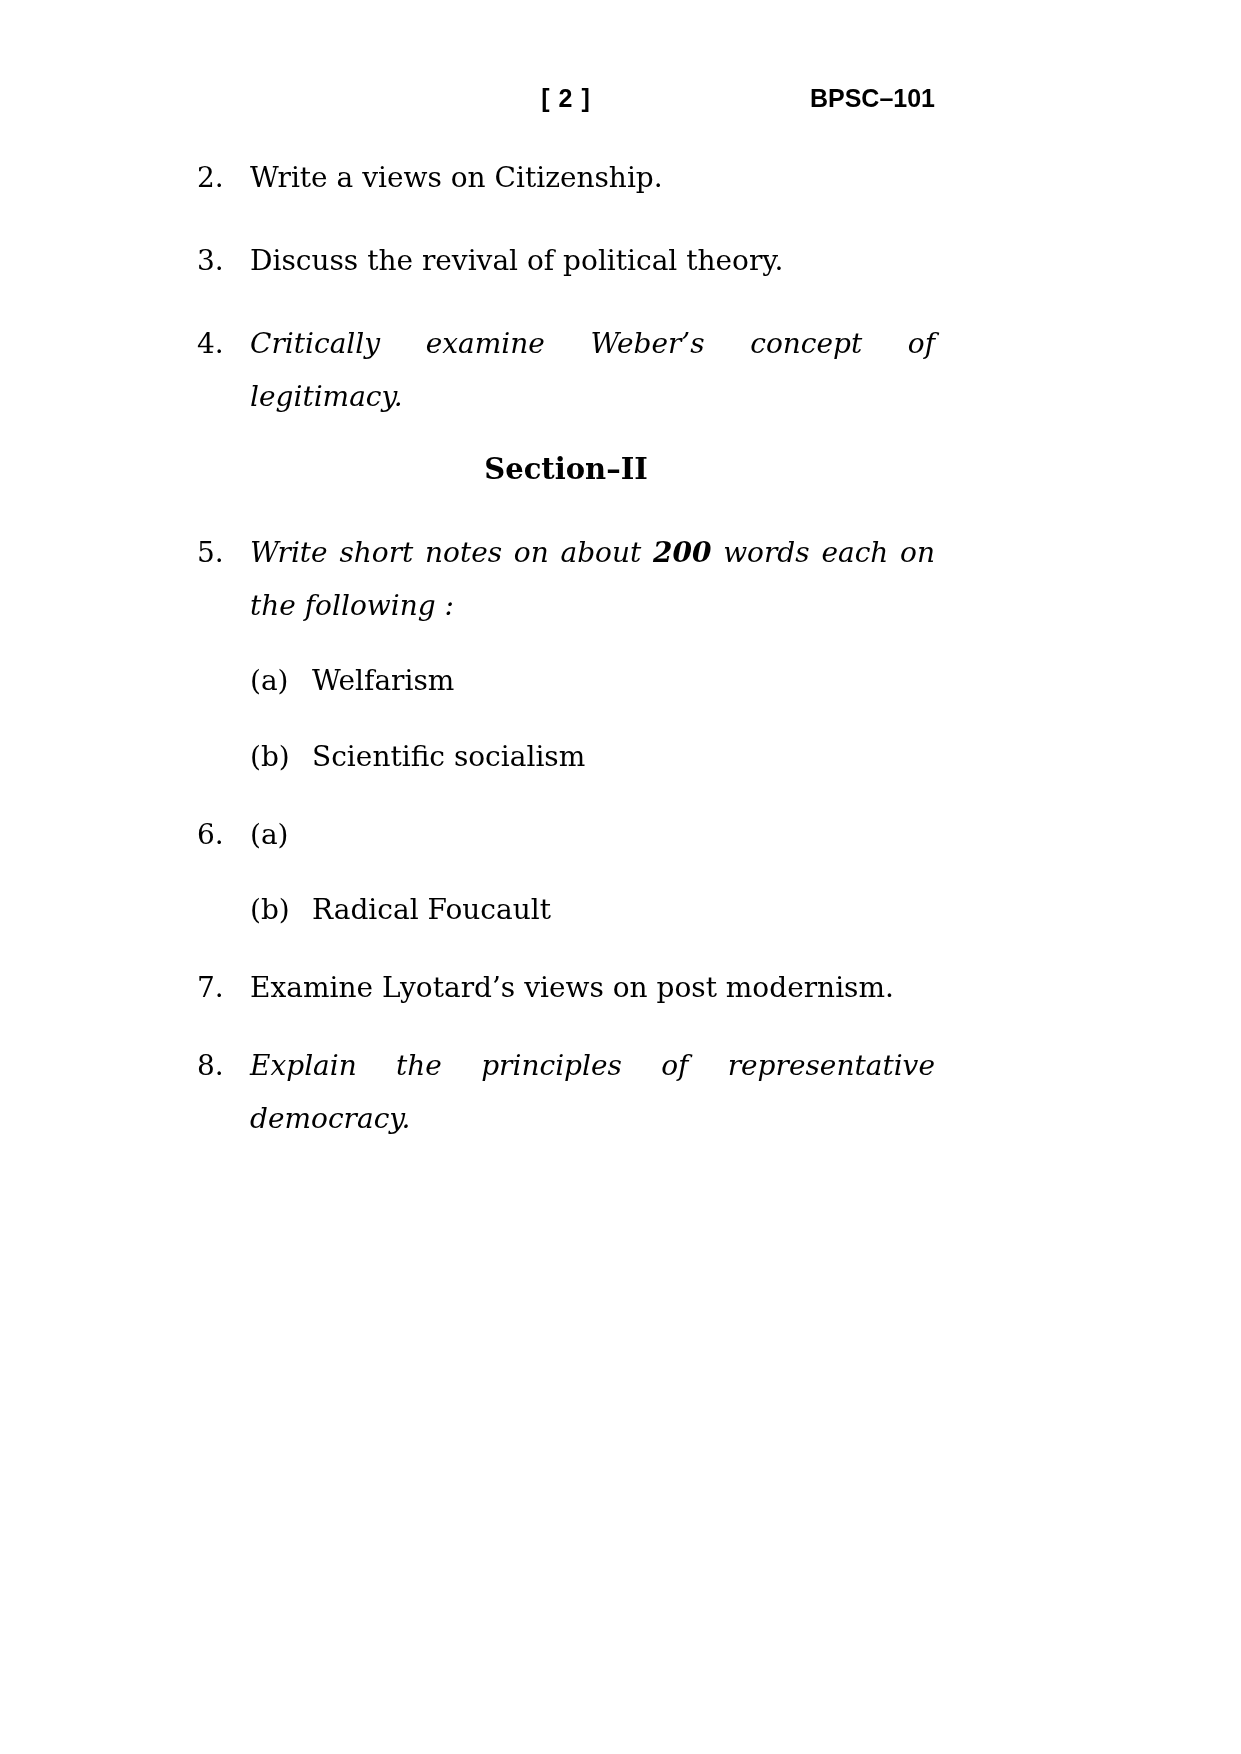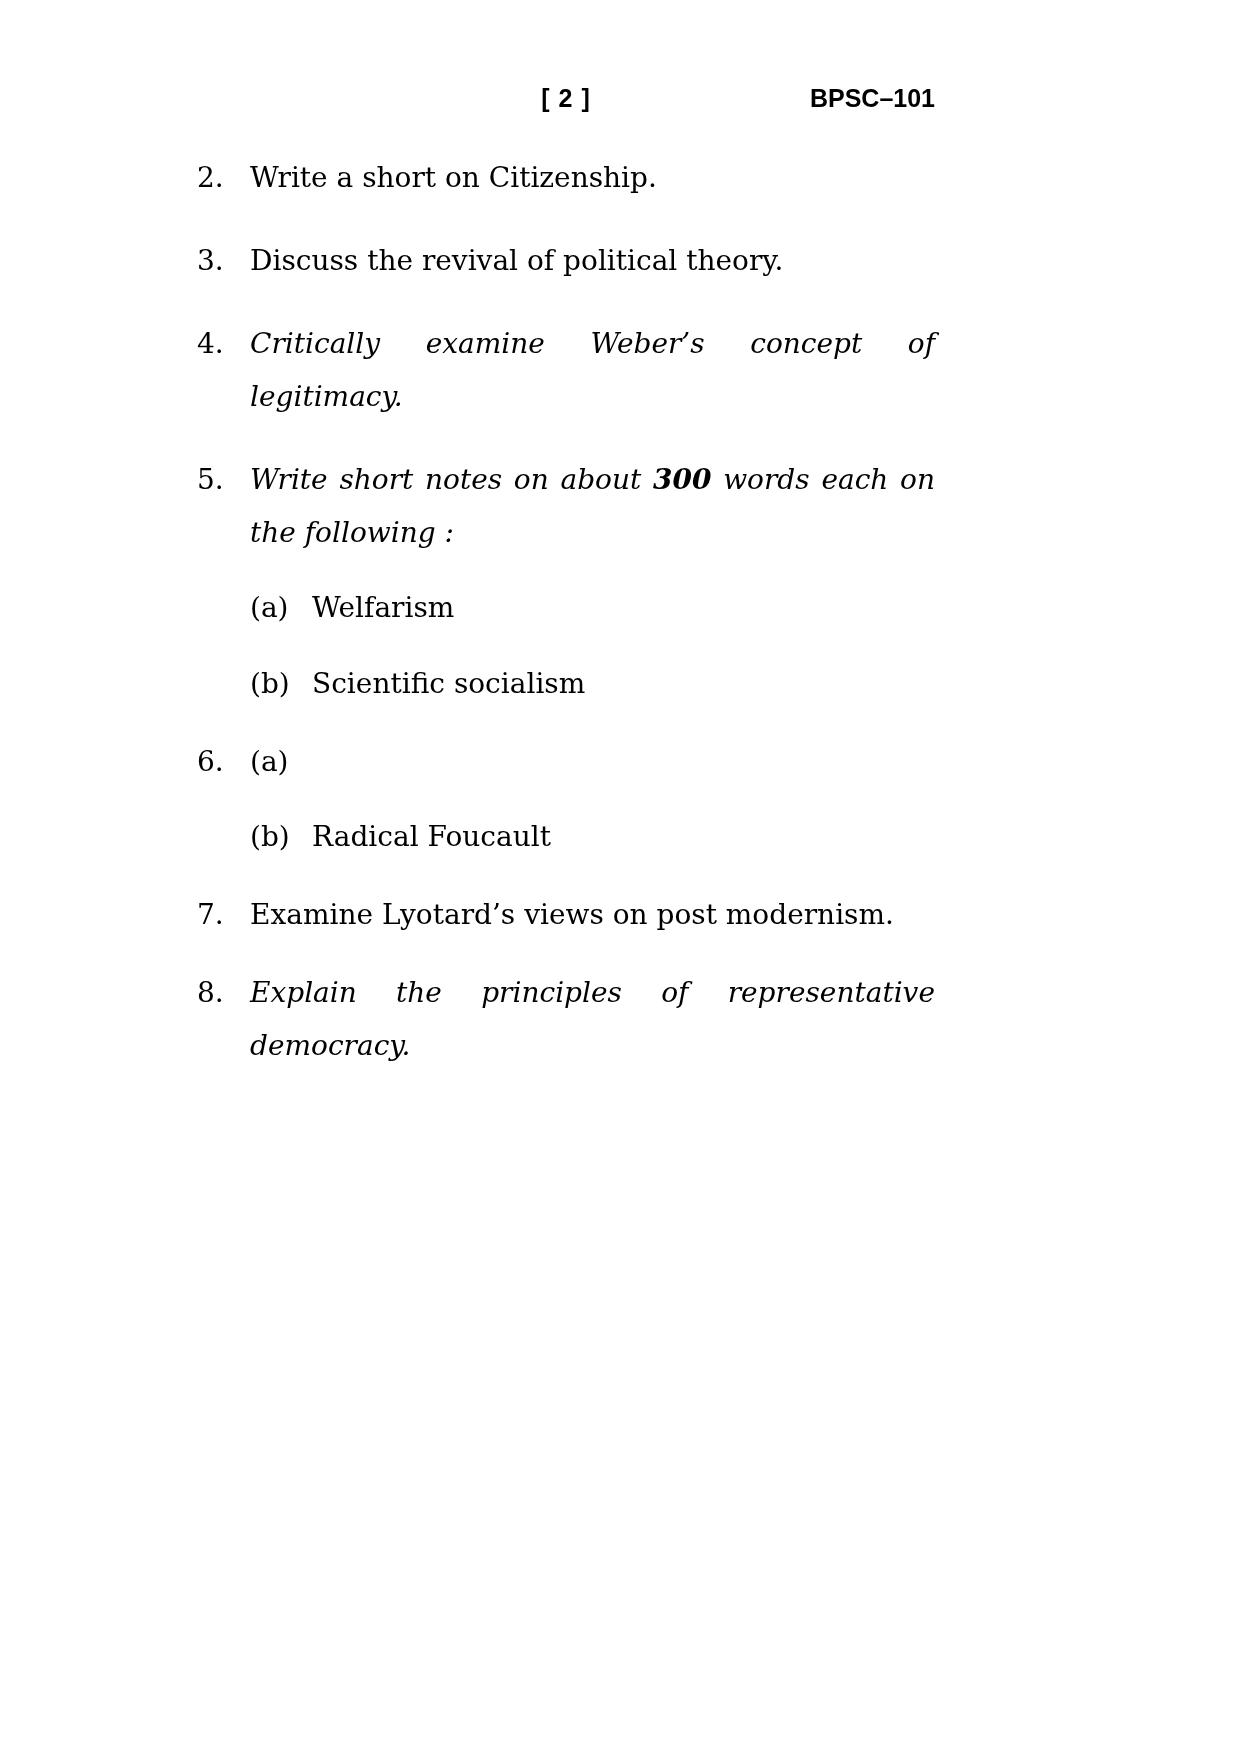--- a/index.html
+++ b/index.html
@@ -105,37 +105,38 @@
 <div class="page">
   <div class="content">
 
     <div class="doc-header">
       <span class="pageno">[ 2 ]</span>
       <span class="code">BPSC–101</span>
     </div>
 
     <div class="q">
       <span class="num">2.</span>
-      <span class="qtext">Write a short on Citizenship.</span>
+      <span class="qtext">Write a views on Citizenship.</span>
     </div>
 
     <div class="q">
       <span class="num">3.</span>
       <span class="qtext">Discuss the revival of political theory.</span>
     </div>
 
     <div class="q">
       <span class="num">4.</span>
       <span class="qtext just">Critically examine Weber’s concept of legitimacy.</span>
     </div>
 
+    <div class="section-heading">Section–II</div>
 
     <div class="q">
       <span class="num">5.</span>
-      <span class="qtext just"><span>Write short notes on about </span><span class="bold">300</span><span> words each on the following :</span></span>
+      <span class="qtext just"><span>Write short notes on about </span><span class="bold">200</span><span> words each on the following :</span></span>
     </div>
 
     <div class="sub mt22">
       <span class="sublabel">(a)</span>
       <span class="subtext">Welfarism</span>
     </div>
 
     <div class="sub">
       <span class="sublabel">(b)</span>
       <span class="subtext">Scientific socialism</span>

